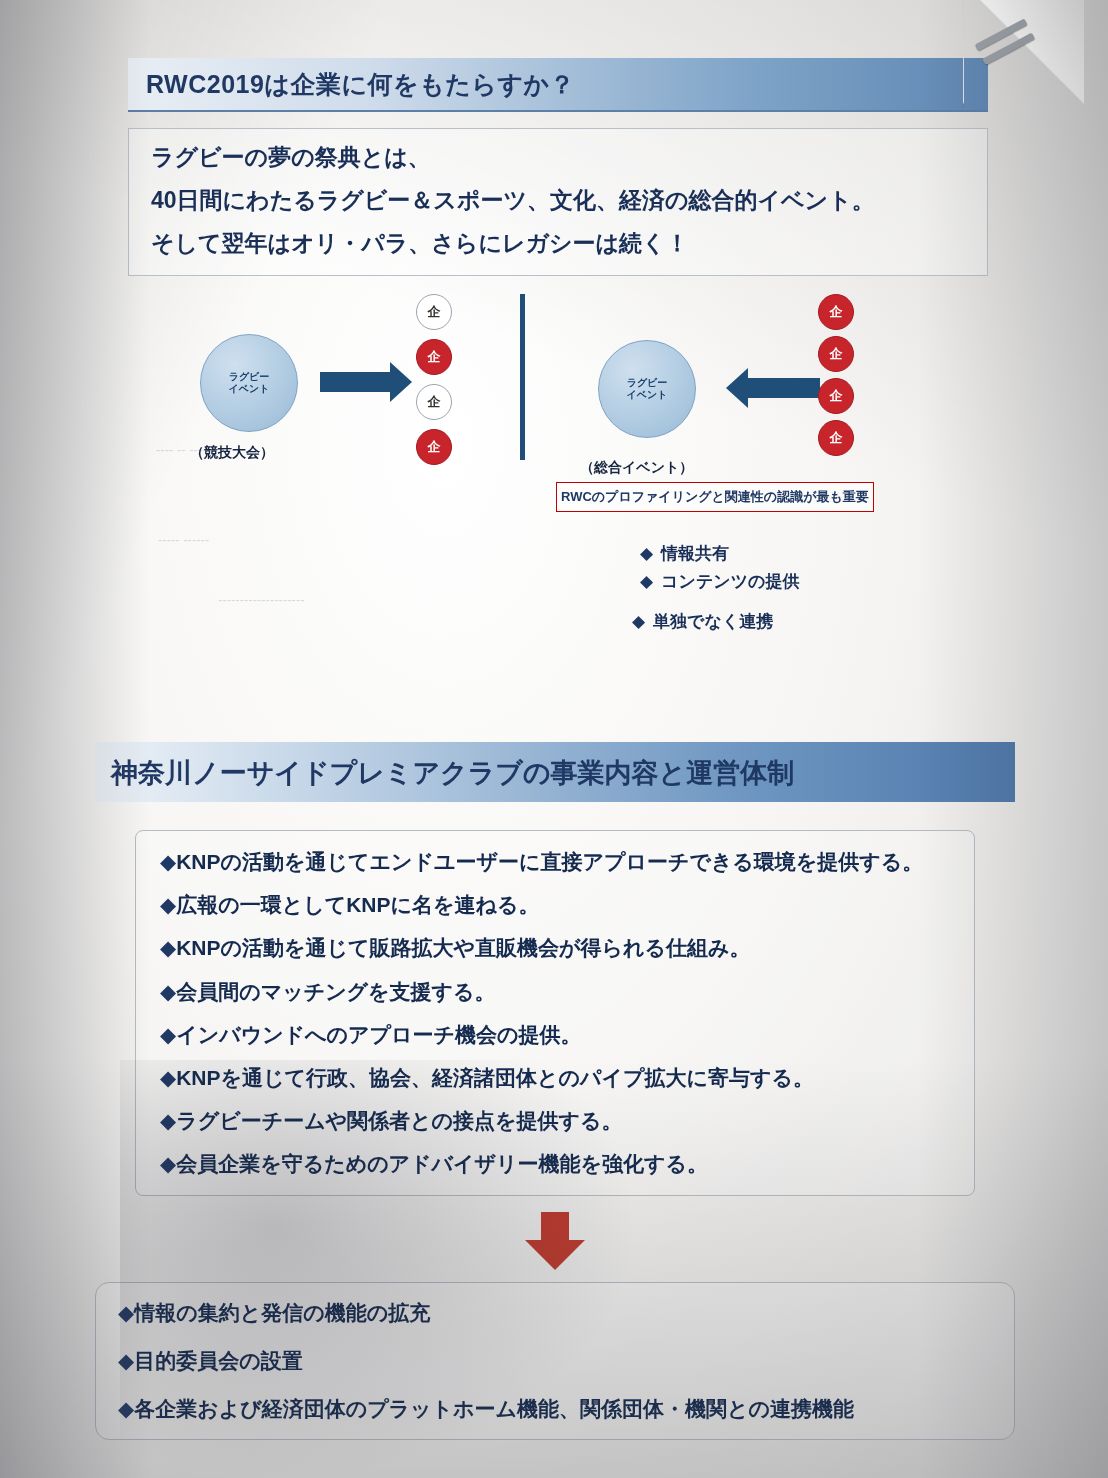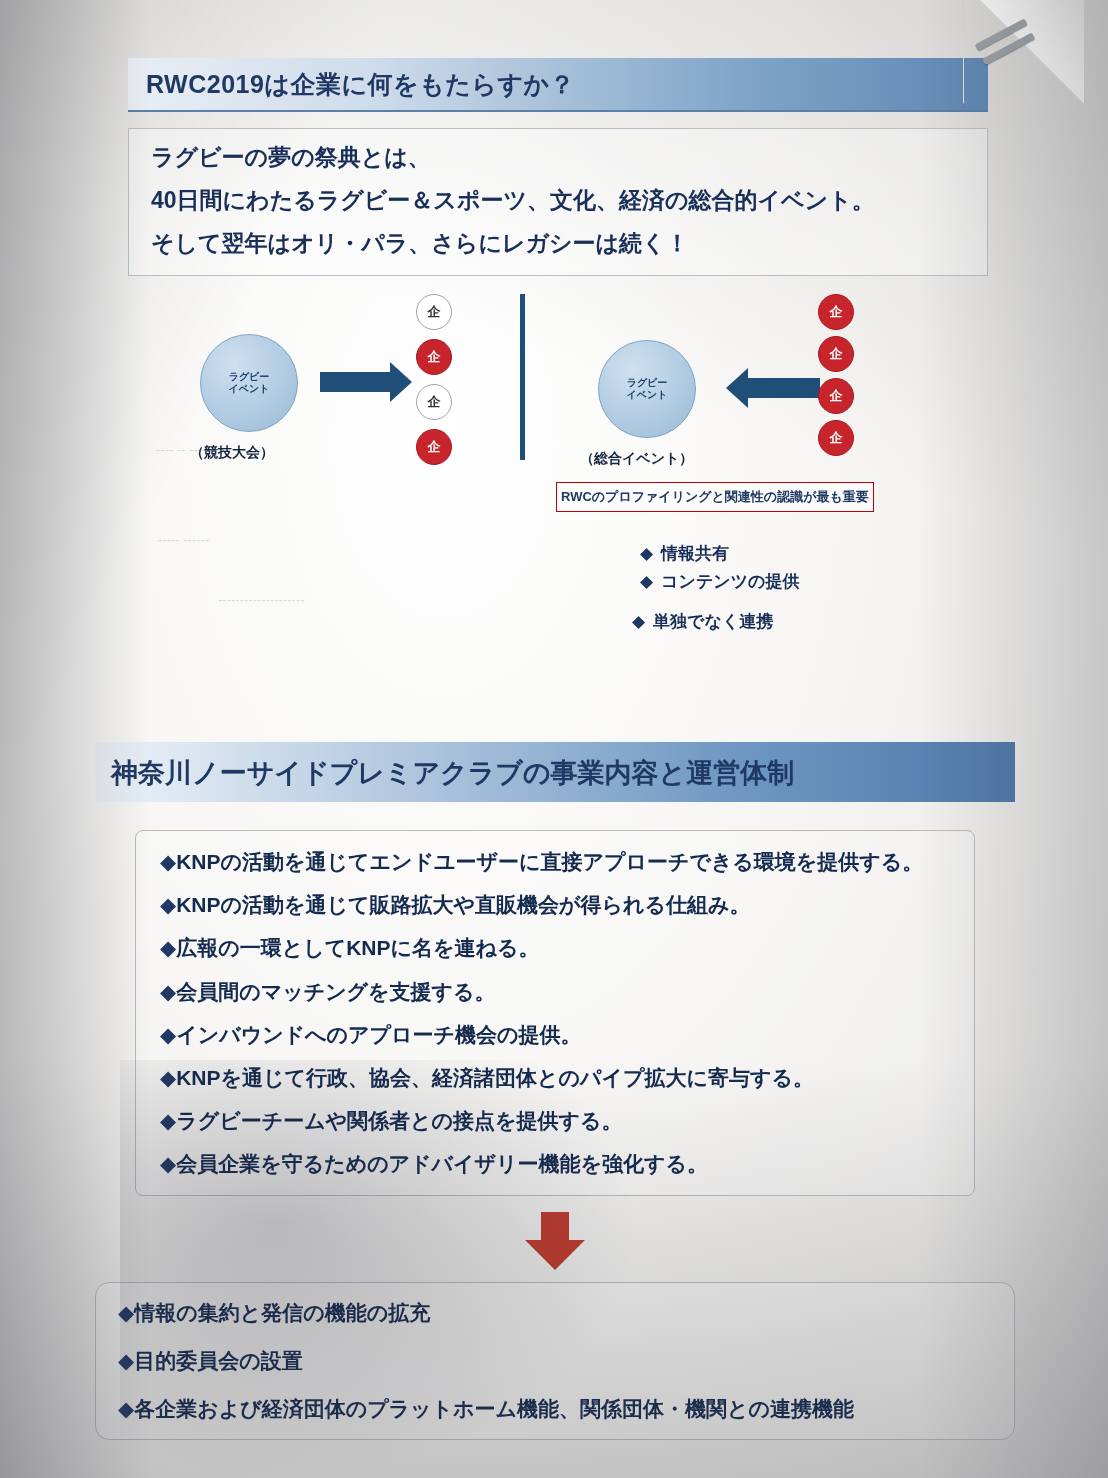--- a/index.html
+++ b/index.html
@@ -170,21 +170,21 @@
       <div class="pill white" style="left:288px;top:2px;">企</div>
       <div class="pill red" style="left:288px;top:47px;">企</div>
       <div class="pill white" style="left:288px;top:92px;">企</div>
       <div class="pill red" style="left:288px;top:137px;">企</div>
 
       <div id="vsep"></div>
 
       <div class="circle-main" style="left:470px;top:48px;">
         <span>ラグビー<br>イベント</span>
       </div>
-      <div class="cap" style="left:452px;top:158px;font-family:Liberation Mono, monospace;">（総合イベント）</div>
+      <div class="cap" style="left:452px;top:167px;font-family:Liberation Mono, monospace;">（総合イベント）</div>
 
       <div class="arrow-l" style="left:620px;top:86px;width:72px;"></div>
 
       <div class="pill red" style="left:690px;top:2px;">企</div>
       <div class="pill red" style="left:690px;top:44px;">企</div>
       <div class="pill red" style="left:690px;top:86px;">企</div>
       <div class="pill red" style="left:690px;top:128px;">企</div>
 
       <div class="redbox" style="left:428px;top:190px;">RWCのプロファイリングと関連性の認識が最も重要</div>
 
@@ -201,22 +201,22 @@
   </div>
 
   <div id="slide2">
 
     <div class="title-band2">
       <div class="t">神奈川ノーサイドプレミアクラブの事業内容と運営体制</div>
     </div>
 
     <div class="rounded-box">
       <div class="li"><span class="dia">◆</span><span>KNPの活動を通じてエンドユーザーに直接アプローチできる環境を提供する。</span></div>
+      <div class="li"><span class="dia">◆</span><span>広報の一環としてKNPに名を連ねる。</span></div>
       <div class="li"><span class="dia">◆</span><span>KNPの活動を通じて販路拡大や直販機会が得られる仕組み。</span></div>
-      <div class="li"><span class="dia">◆</span><span>広報の一環としてKNPに名を連ねる。</span></div>
       <div class="li"><span class="dia">◆</span><span>会員間のマッチングを支援する。</span></div>
       <div class="li"><span class="dia">◆</span><span>インバウンドへのアプローチ機会の提供。</span></div>
       <div class="li"><span class="dia">◆</span><span>KNPを通じて行政、協会、経済諸団体とのパイプ拡大に寄与する。</span></div>
       <div class="li"><span class="dia">◆</span><span>ラグビーチームや関係者との接点を提供する。</span></div>
       <div class="li"><span class="dia">◆</span><span>会員企業を守るためのアドバイザリー機能を強化する。</span></div>
     </div>
 
     <div id="downarrow">
       <div class="stem"></div>
         <div class="head"></div>

